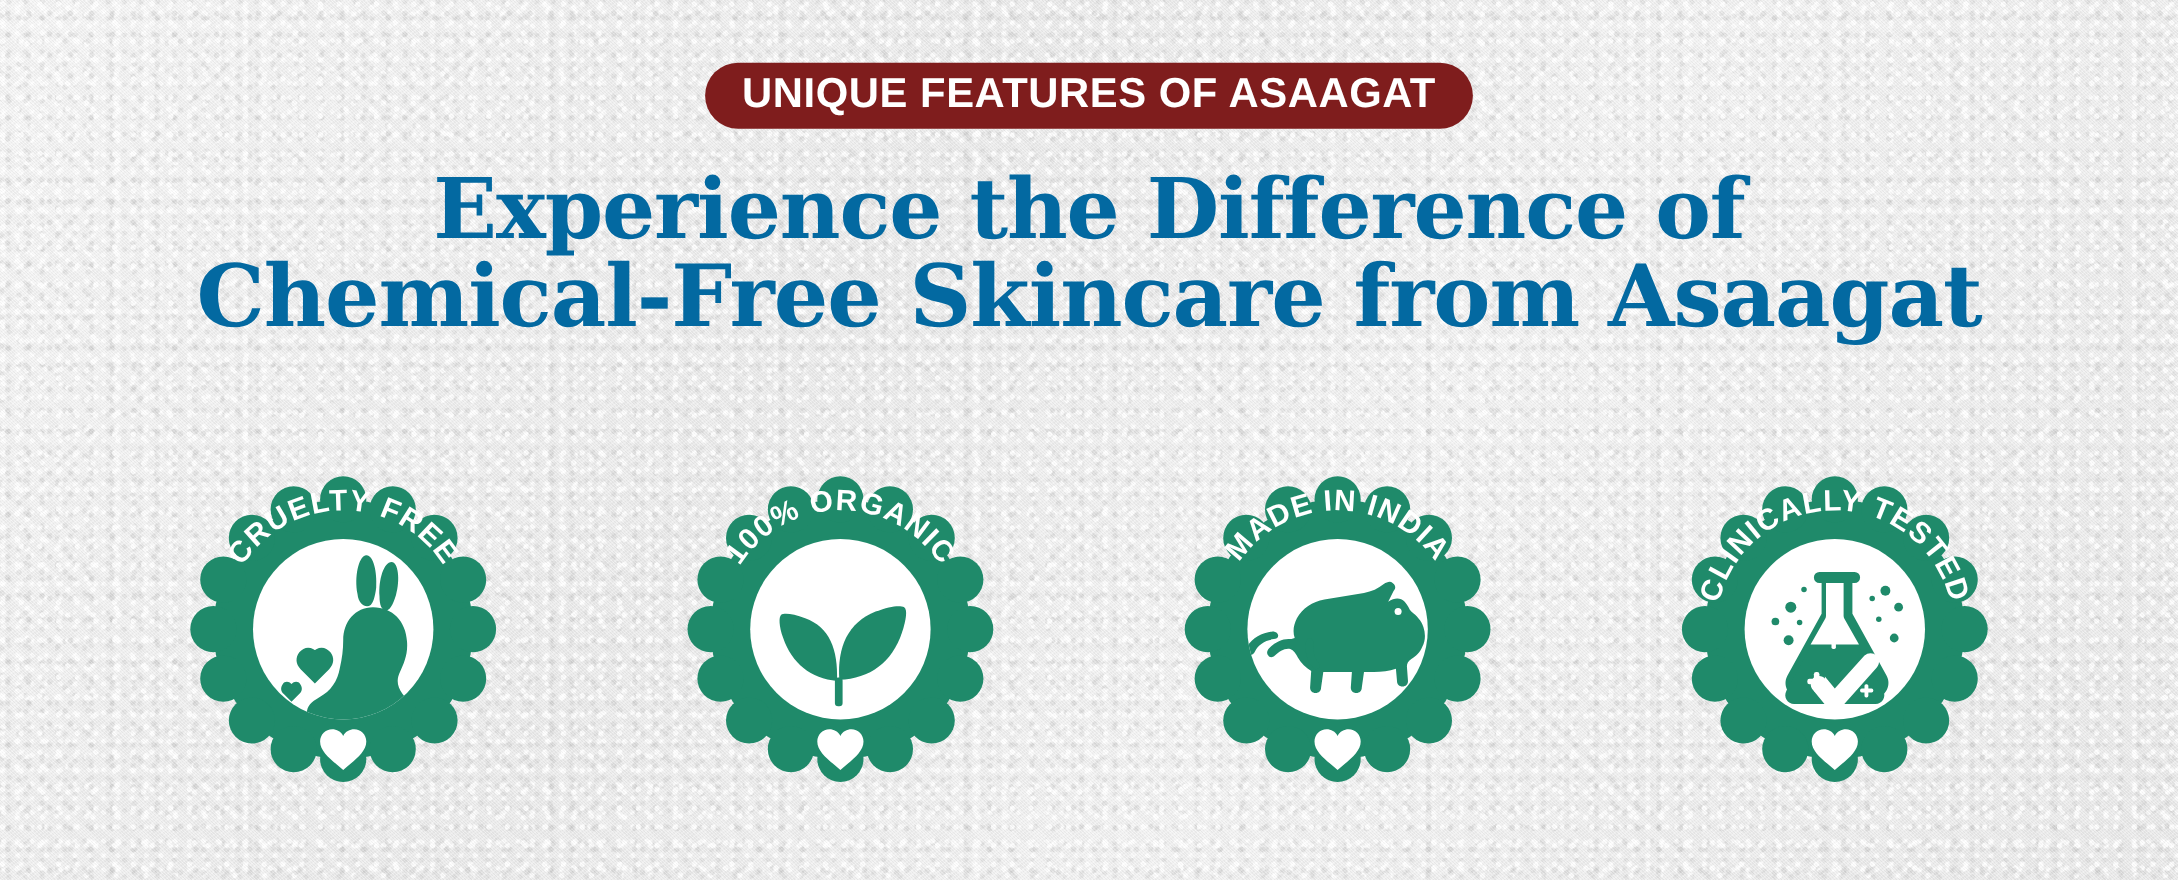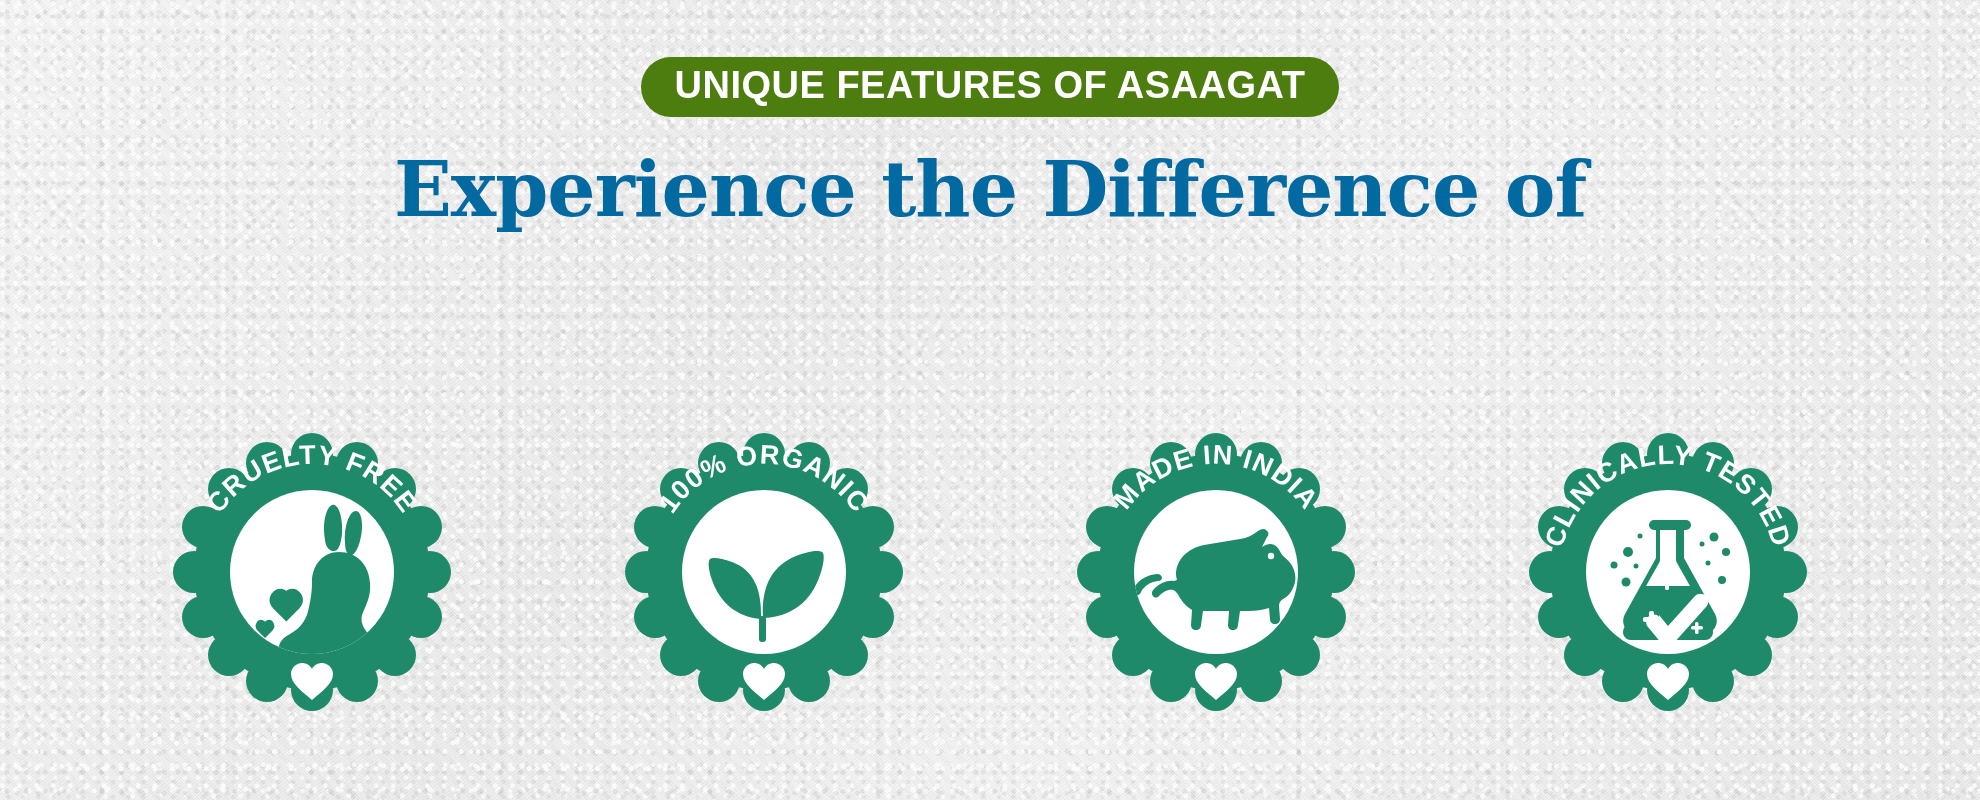--- a/index.html
+++ b/index.html
@@ -42,21 +42,21 @@
     opacity:.85;
   }
 
   
   #page { position:relative; width:1980px; height:800px; }
 
   #eyebrow-wrap { position:absolute; top:57px; left:0; right:0; text-align:center; }
 
   #eyebrow-pill {
     display:inline-block;
-    background:#4d7c0f;
+    background:#7f1d1d;
     color:#ffffff;
     border-radius:40px;
     padding:9px 34px 11px;
     font-size:38px;
     font-weight:700;
     letter-spacing:.5px;
     line-height:1.05;
     white-space:nowrap;
   }
 
@@ -109,20 +109,21 @@
 <div id="page">
 
   <div id="bg-texture"></div>
 
   <div id="eyebrow-wrap">
     <span id="eyebrow-pill">UNIQUE FEATURES OF ASAAGAT</span>
   </div>
 
   <h1 id="headline">
     <span class="hl-line hl-line-1">Experience the Difference of</span>
+    <span class="hl-line hl-line-2">Chemical-Free Skincare from Asaagat</span>
   </h1>
 
   <div id="badges">
 
     <div class="badge">
       <svg viewBox="0 0 300 320">
         <defs>
           <path id="arc1" d="M 42,172 A 108,108 0 0 1 258,172" fill="none"></path>
           <clipPath id="clipDisc1">
               <circle cx="150" cy="172" r="82"></circle>

